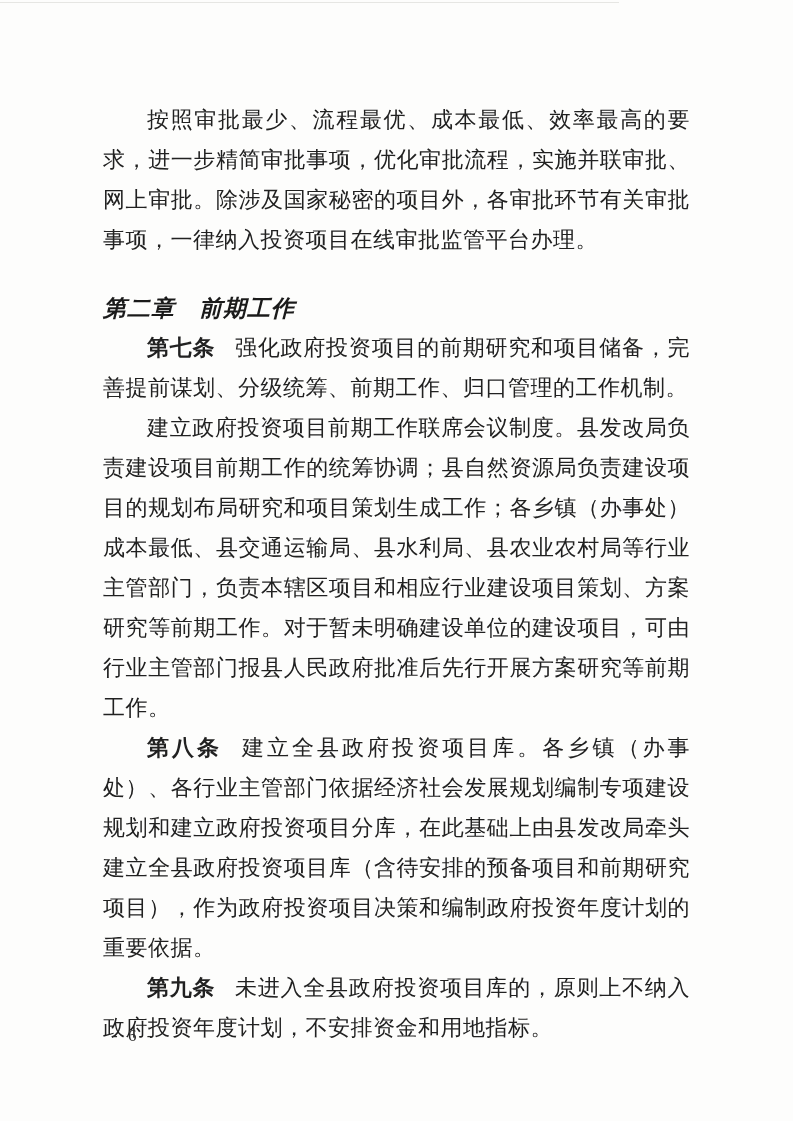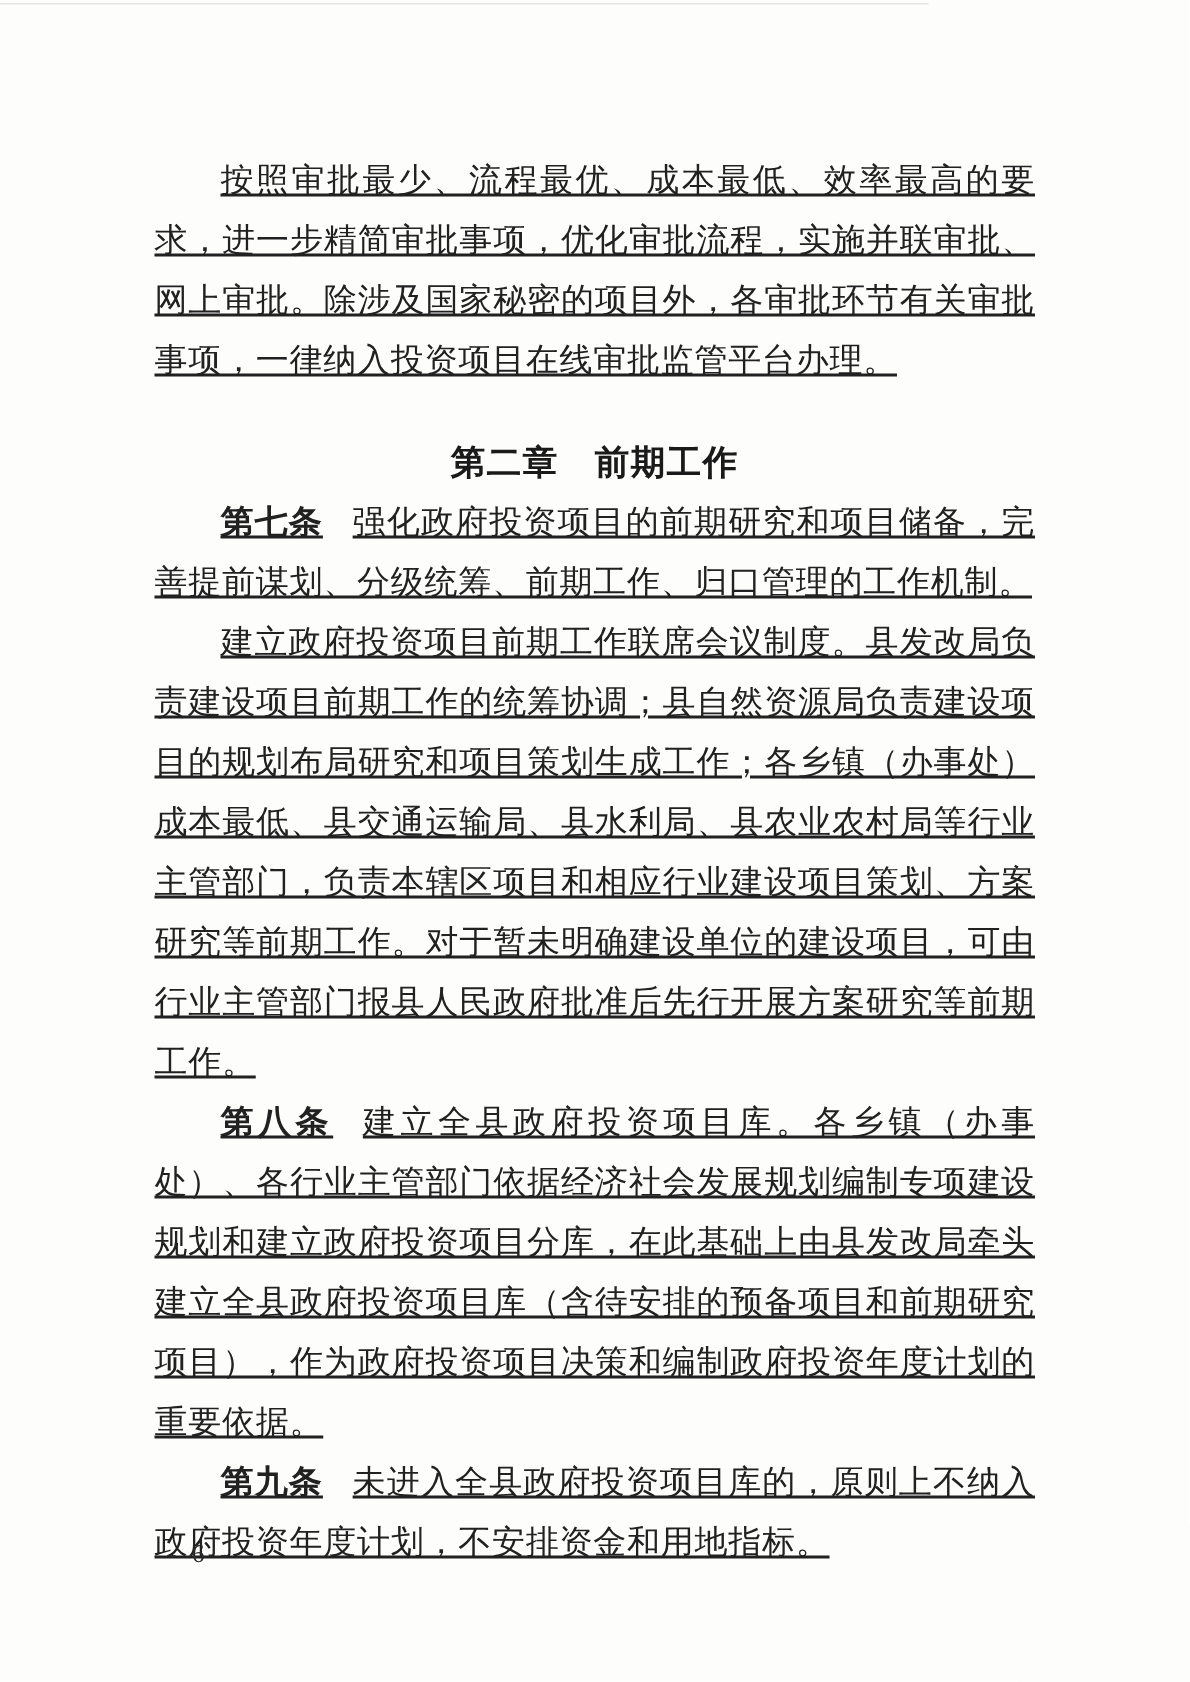--- a/index.html
+++ b/index.html
@@ -34,31 +34,30 @@
     width: 587px;
   }
   .body-text {
     margin: 0;
     font-size: 22px;
     line-height: 40px;
     letter-spacing: 0.5px;
     text-align: justify;
     text-indent: 2em;
     word-break: break-all;
-    text-decoration: underline;
   }
   .chapter-heading {
     margin: 28px 0 0 0;
     font-family: "Liberation Sans", sans-serif;
     font-size: 23px;
     font-weight: 700;
     line-height: 40px;
     letter-spacing: 1px;
-    text-align: center;
     color: #1a1a1a;
+    font-style: italic;
   }
   .article-label {
     font-weight: 700;
     margin-right: 0.9em;
   }
   .page-number {
     position: absolute;
     left: 112px;
     top: 1026px;
     font-size: 17px;

